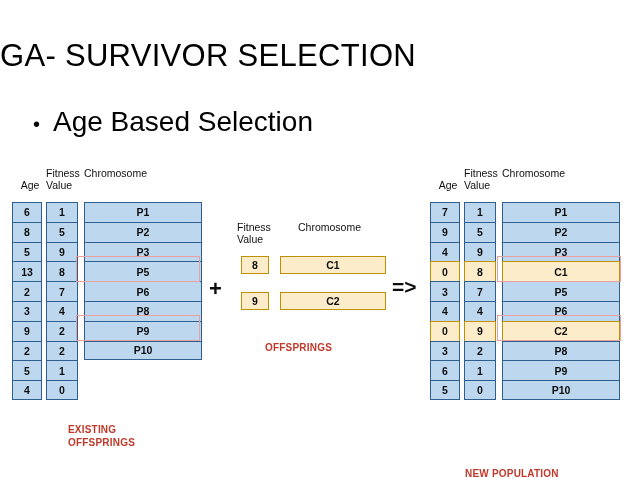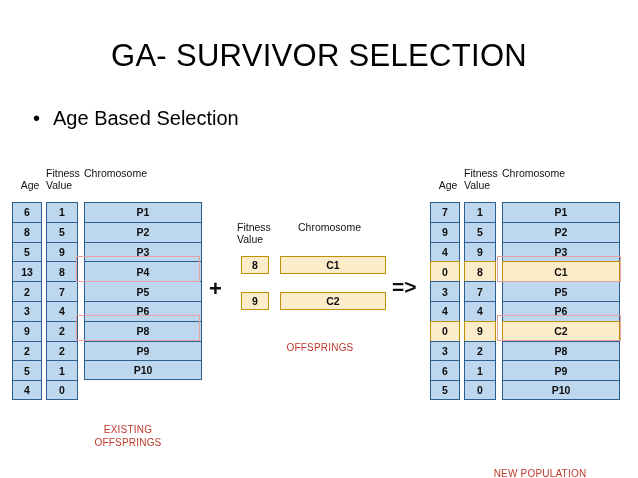--- a/index.html
+++ b/index.html
@@ -15,40 +15,40 @@
     font-family: "Liberation Sans", sans-serif;
     color: #000000;
   }
 
   
   #slide-title {
     position: absolute;
     top: 38px;
     left: 0;
     width: 638px;
-    text-align: center;
+    text-align: left;
     font-size: 31px;
     font-weight: 400;
     letter-spacing: 0.3px;
     color: #000;
   }
   #bullet-row {
     position: absolute;
     top: 108px;
     left: 33px;
     display: flex;
     align-items: baseline;
     gap: 13px;
   }
   #bullet-row .bullet-dot {
     font-size: 20px;
     line-height: 1;
   }
   #bullet-row .bullet-text {
-    font-size: 20px;
+    font-size: 28px;
     line-height: 1;
   }
 
   
   .pop-table {
     position: absolute;
   }
   .col-head {
     position: absolute;
     font-size: 10.5px;
@@ -122,23 +122,23 @@
     font-size: 10.5px;
     font-weight: 700;
     color: #0d0d0d;
   }
 
   
   .caption {
     position: absolute;
     color: #c0392b;
     font-size: 10px;
-    font-weight: 400;
+    font-weight: 700;
     line-height: 12.5px;
-    text-align: center;
+    text-align: left;
     letter-spacing: 0.2px;
   }
 </style>
 </head>
 <body>
 
 <div id="slide-title">GA- SURVIVOR SELECTION</div>
 
 <div id="bullet-row">
   <span class="bullet-dot">•</span>
@@ -177,21 +177,20 @@
       <div class="cell">4</div>
       <div class="cell">2</div>
       <div class="cell">2</div>
       <div class="cell">1</div>
       <div class="cell">0</div>
     </div>
   <div class="col" id="existing-chr-col" style="left:72px; width:118px;">
       <div class="cell">P1</div>
       <div class="cell">P2</div>
       <div class="cell">P3</div>
-      <div class="cell">P4</div>
       <div class="cell">P5</div>
       <div class="cell">P6</div>
       <div class="cell">P8</div>
       <div class="cell">P9</div>
       <div class="cell">P10</div>
     </div>
 </div>
 
 <div class="sel-box" style="left:76px; top:256px; width:124px; height:26px;"></div>
 <div class="sel-box" style="left:76px; top:315px; width:124px; height:26px;"></div>

